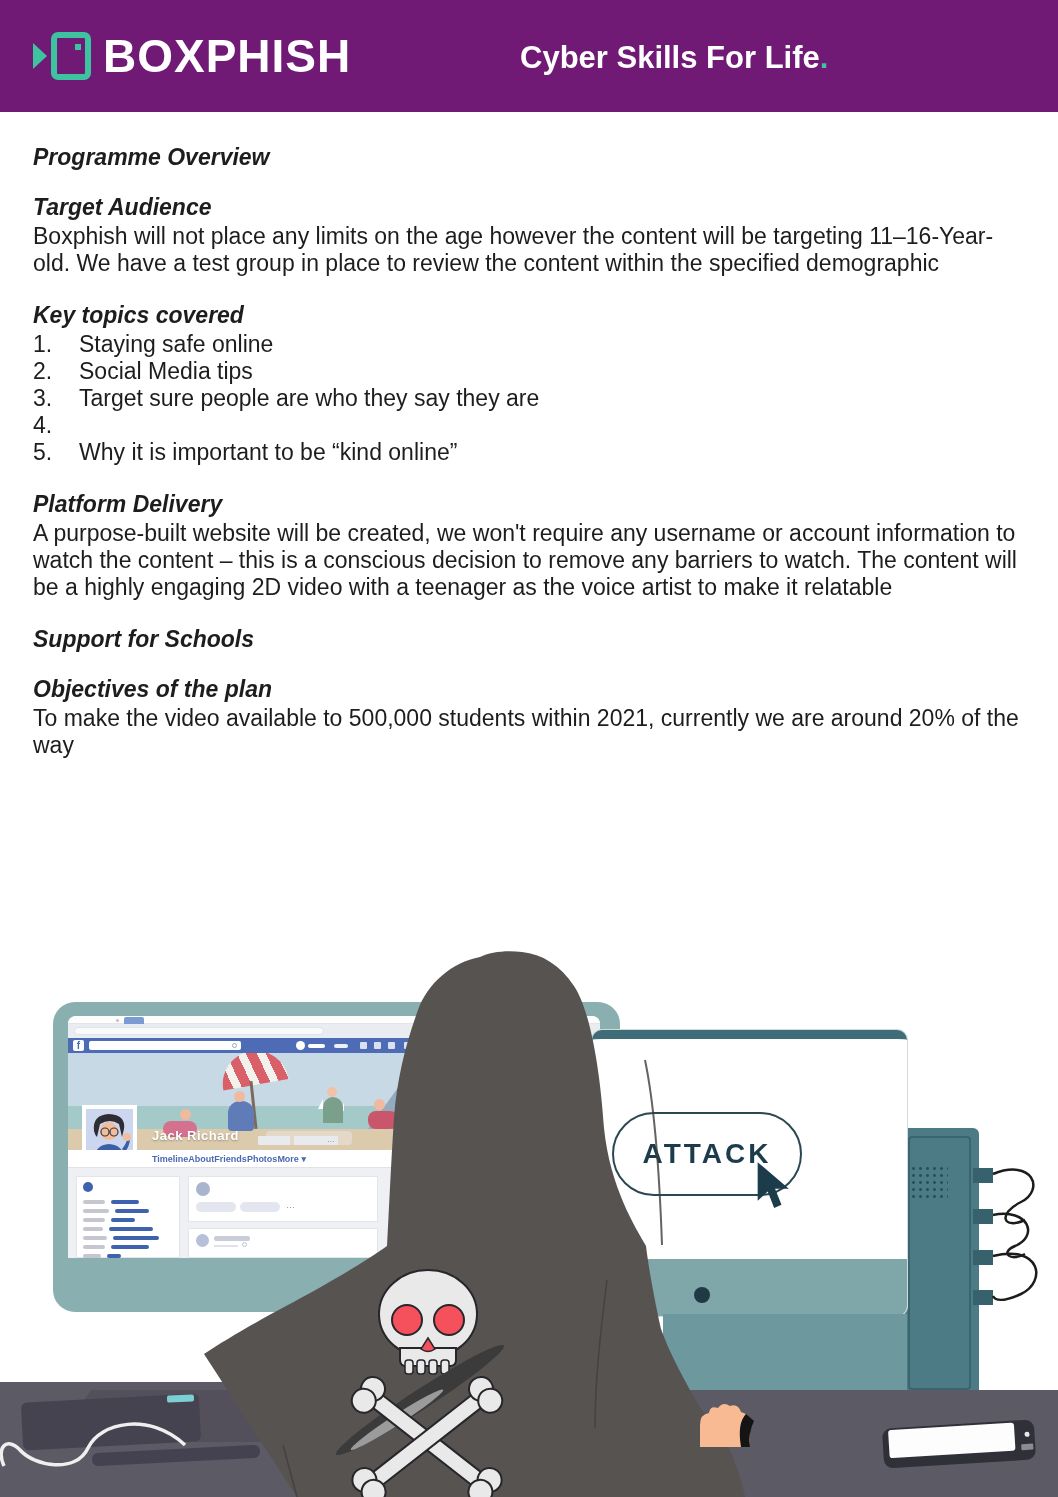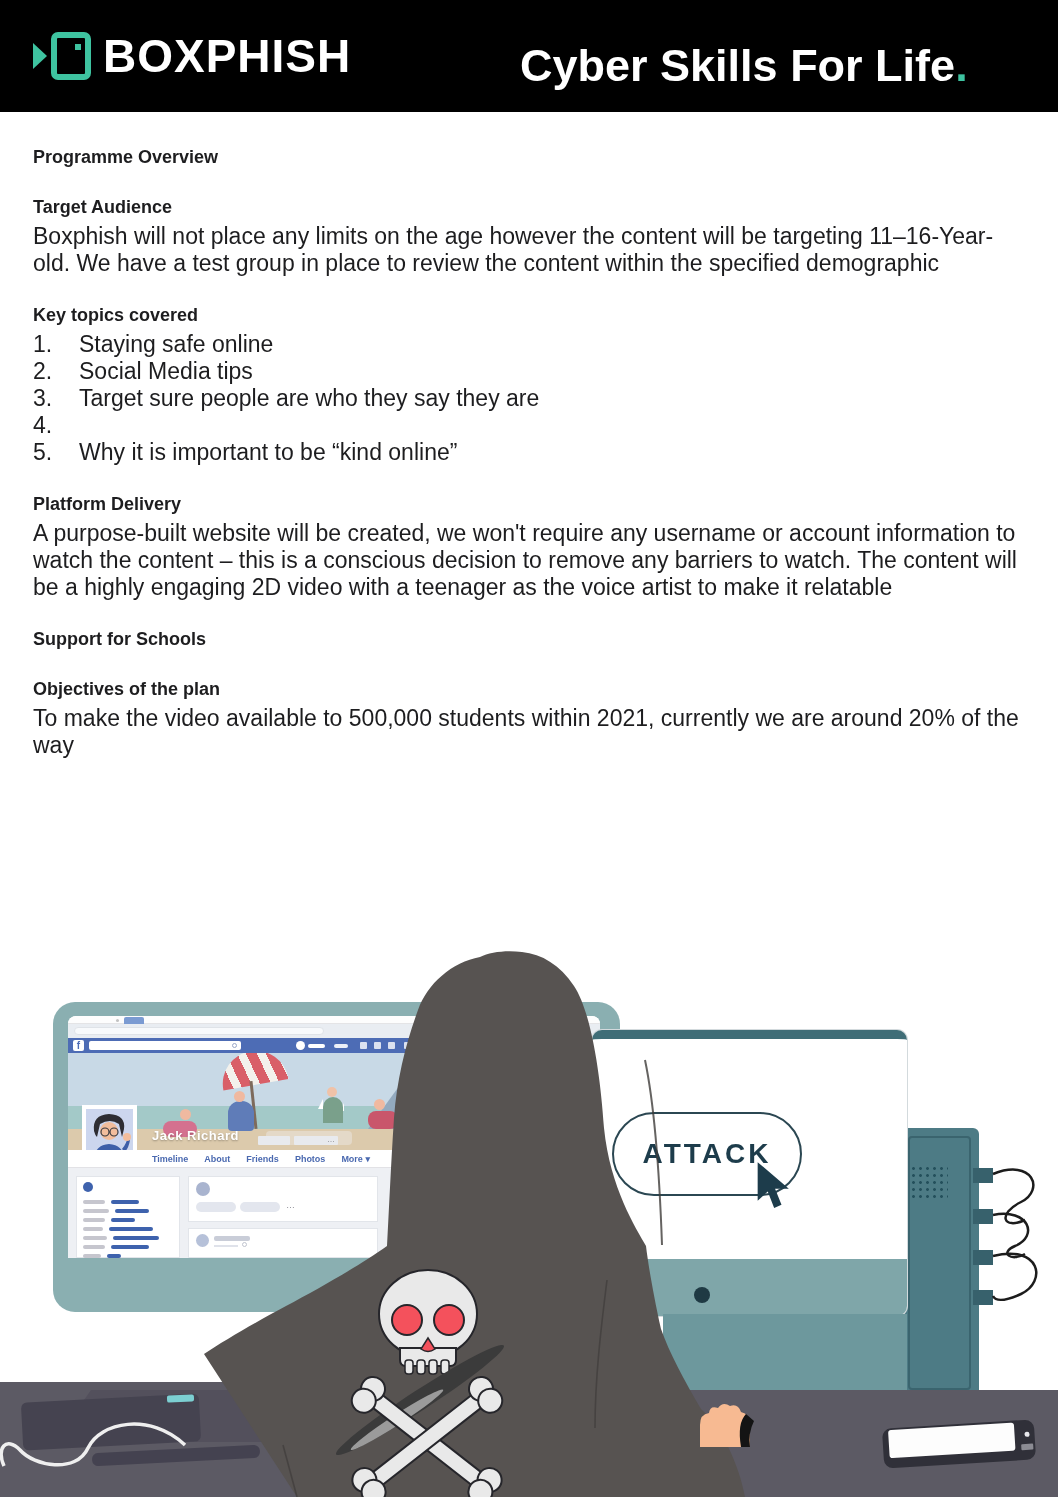--- a/index.html
+++ b/index.html
@@ -1,30 +1,30 @@
 <!DOCTYPE html>
 <html><head>
 <meta charset="utf-8">
 <style>
   * { box-sizing: border-box; margin: 0; padding: 0; }
   html,body { width:1058px; height:1497px; }
   body { position:relative; overflow:hidden; background:#fff;
          font-family:"Liberation Sans", sans-serif; color:#1d1d1f; }
 
   
-  .header { position:relative; height:112px; background:#000000; }
+  .header { position:relative; height:112px; background:#701a75; }
   .brand { position:absolute; left:33px; top:30px; display:flex; align-items:center; gap:12px; }
   .brand-text { color:#fff; font-size:46px; font-weight:700; letter-spacing:1px; line-height:52px; }
-  .tagline { position:absolute; left:520px; top:40px; color:#fff; font-size:45px; font-weight:700; }
+  .tagline { position:absolute; left:520px; top:40px; color:#fff; font-size:31px; font-weight:700; }
   .tagline .accent { color:#3ec3a0; }
 
   
   .content { padding:33px 30px 0 33px; width:1028px; }
   .sec { margin-bottom:26px; }
-  .sec h2 { font-size:18px; line-height:24px; font-weight:700; margin-bottom:4px; }
+  .sec h2 { font-size:23px; line-height:24px; font-weight:700; margin-bottom:4px;font-style:italic; }
   .sec p { font-size:23px; line-height:27px; width:995px; }
   .topics { list-style:none; }
   .topic { display:flex; font-size:23px; line-height:27px; }
   .topic-num { width:46px; flex:none; }
 
   
   .abs { position:absolute; }
 
   
   .lm-frame { left:53px; top:1002px; width:567px; height:310px; background:#8aafb1; border-radius:22px; }
@@ -69,21 +69,21 @@
   .castle { left:348px; top:50px; width:36px; height:30px; background:#d9ba8c; border-radius:2px; }
   .castle-t1 { left:354px; top:40px; width:9px; height:14px; background:#cfae7e; }
   .castle-t2 { left:370px; top:38px; width:9px; height:16px; background:#cfae7e; }
   .profile-box { left:14px; top:89px; width:55px; height:58px; background:#fff; padding:4px; }
   .profile-name { left:84px; top:112px; color:#fff; font-size:13px; font-weight:700;
                   letter-spacing:.5px; text-shadow:0 1px 2px rgba(0,0,0,.3); }
   .cov-btn1 { left:190px; top:120px; width:32px; height:9px; background:#e8eaee; border-radius:1px; }
   .cov-btn2 { left:226px; top:120px; width:44px; height:9px; background:#e8eaee; border-radius:1px;
               font-size:8px; line-height:7px; text-align:right; color:#77777f; padding-right:3px; }
   .tabrow { left:0; top:134px; width:532px; height:18px; background:#fff; border-bottom:1px solid #e2e2e6;
-            display:flex; gap:16px; padding-left:84px; align-items:center; }
+            display:flex; gap:0; padding-left:84px; align-items:center; }
   .tabrow span { font-size:9px; color:#4a69b0; font-weight:700; }
   .fb-body { left:0; top:152px; width:532px; height:90px; background:#eef0f4; }
   .lcard { left:8px; top:160px; width:104px; height:82px; background:#fff; border:1px solid #e2e5ea; }
   .ldot { left:15px; top:166px; width:10px; height:10px; background:#3e62ad; border-radius:50%; }
   .lrow-g { height:3.5px; background:#c6c6ce; border-radius:2px; left:15px; }
   .lrow-b { height:3.5px; background:#3e62ad; border-radius:2px; }
   .pcard1 { left:120px; top:160px; width:190px; height:46px; background:#fff; border:1px solid #e2e5ea; }
   .pava1 { left:128px; top:166px; width:14px; height:14px; background:#a9b4cf; border-radius:50%; }
   .ppill1 { left:128px; top:186px; width:40px; height:10px; background:#e3e6ee; border-radius:5px; }
   .ppill2 { left:172px; top:186px; width:40px; height:10px; background:#e3e6ee; border-radius:5px; }

